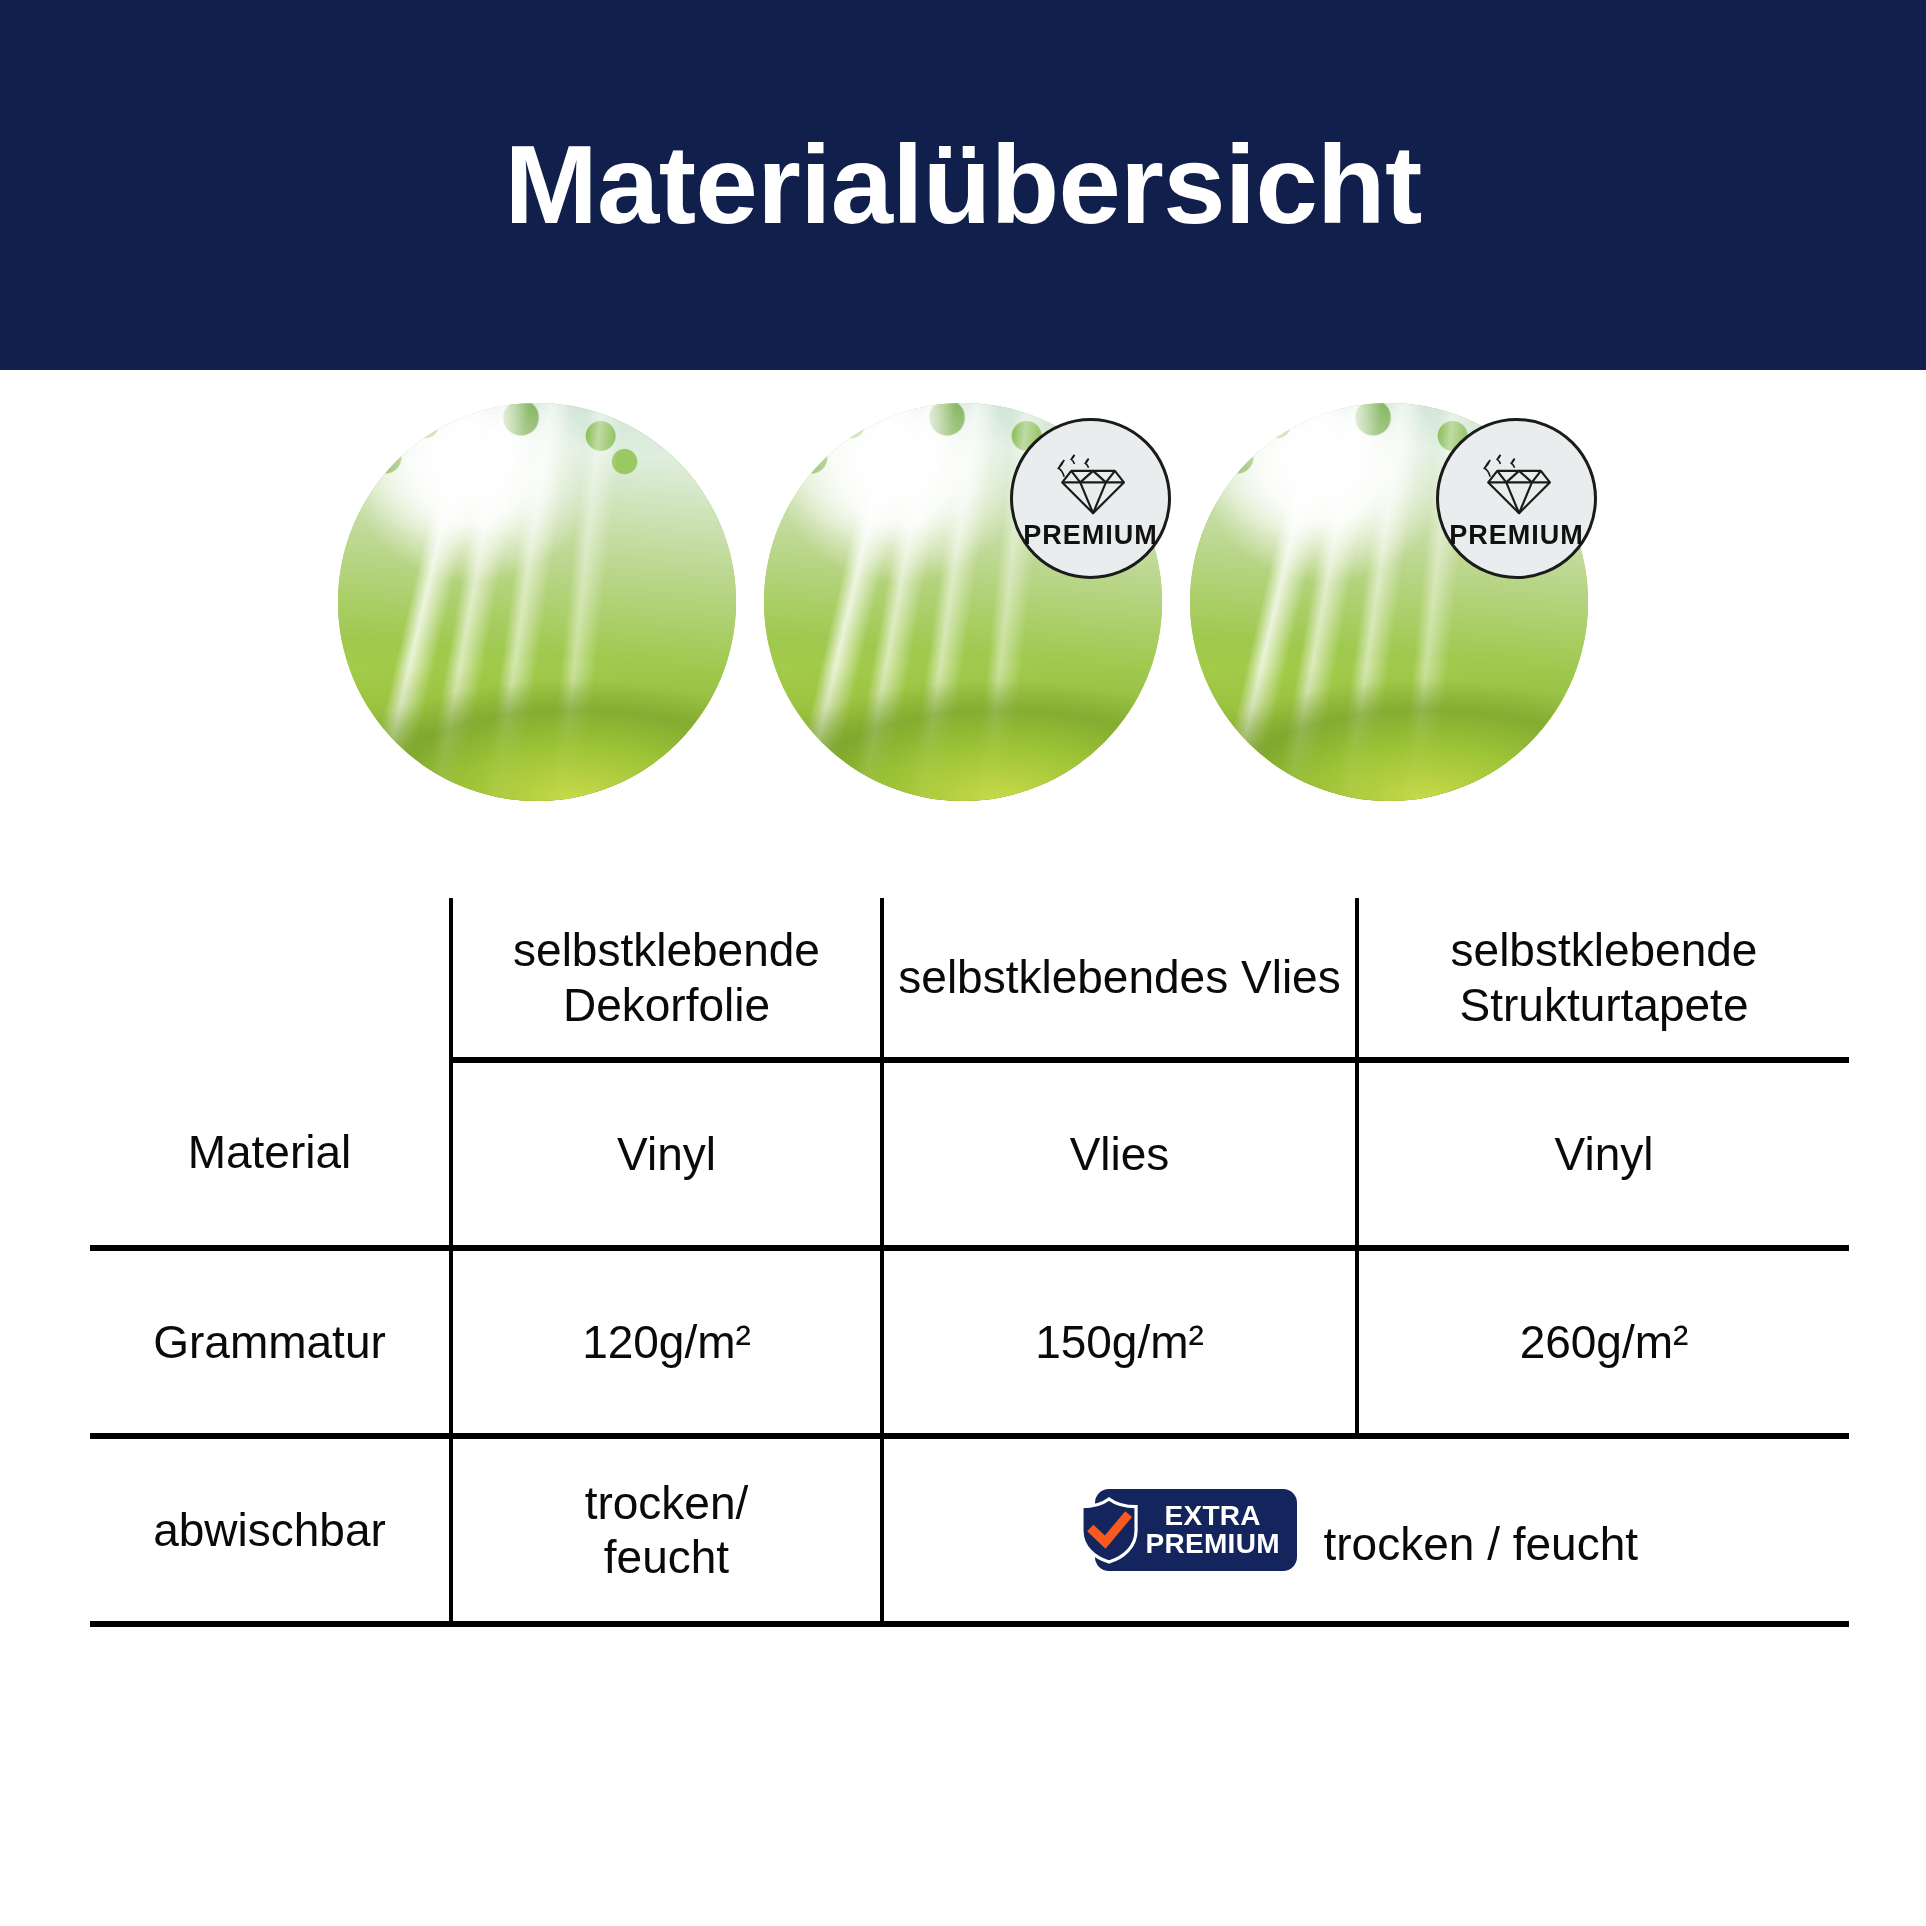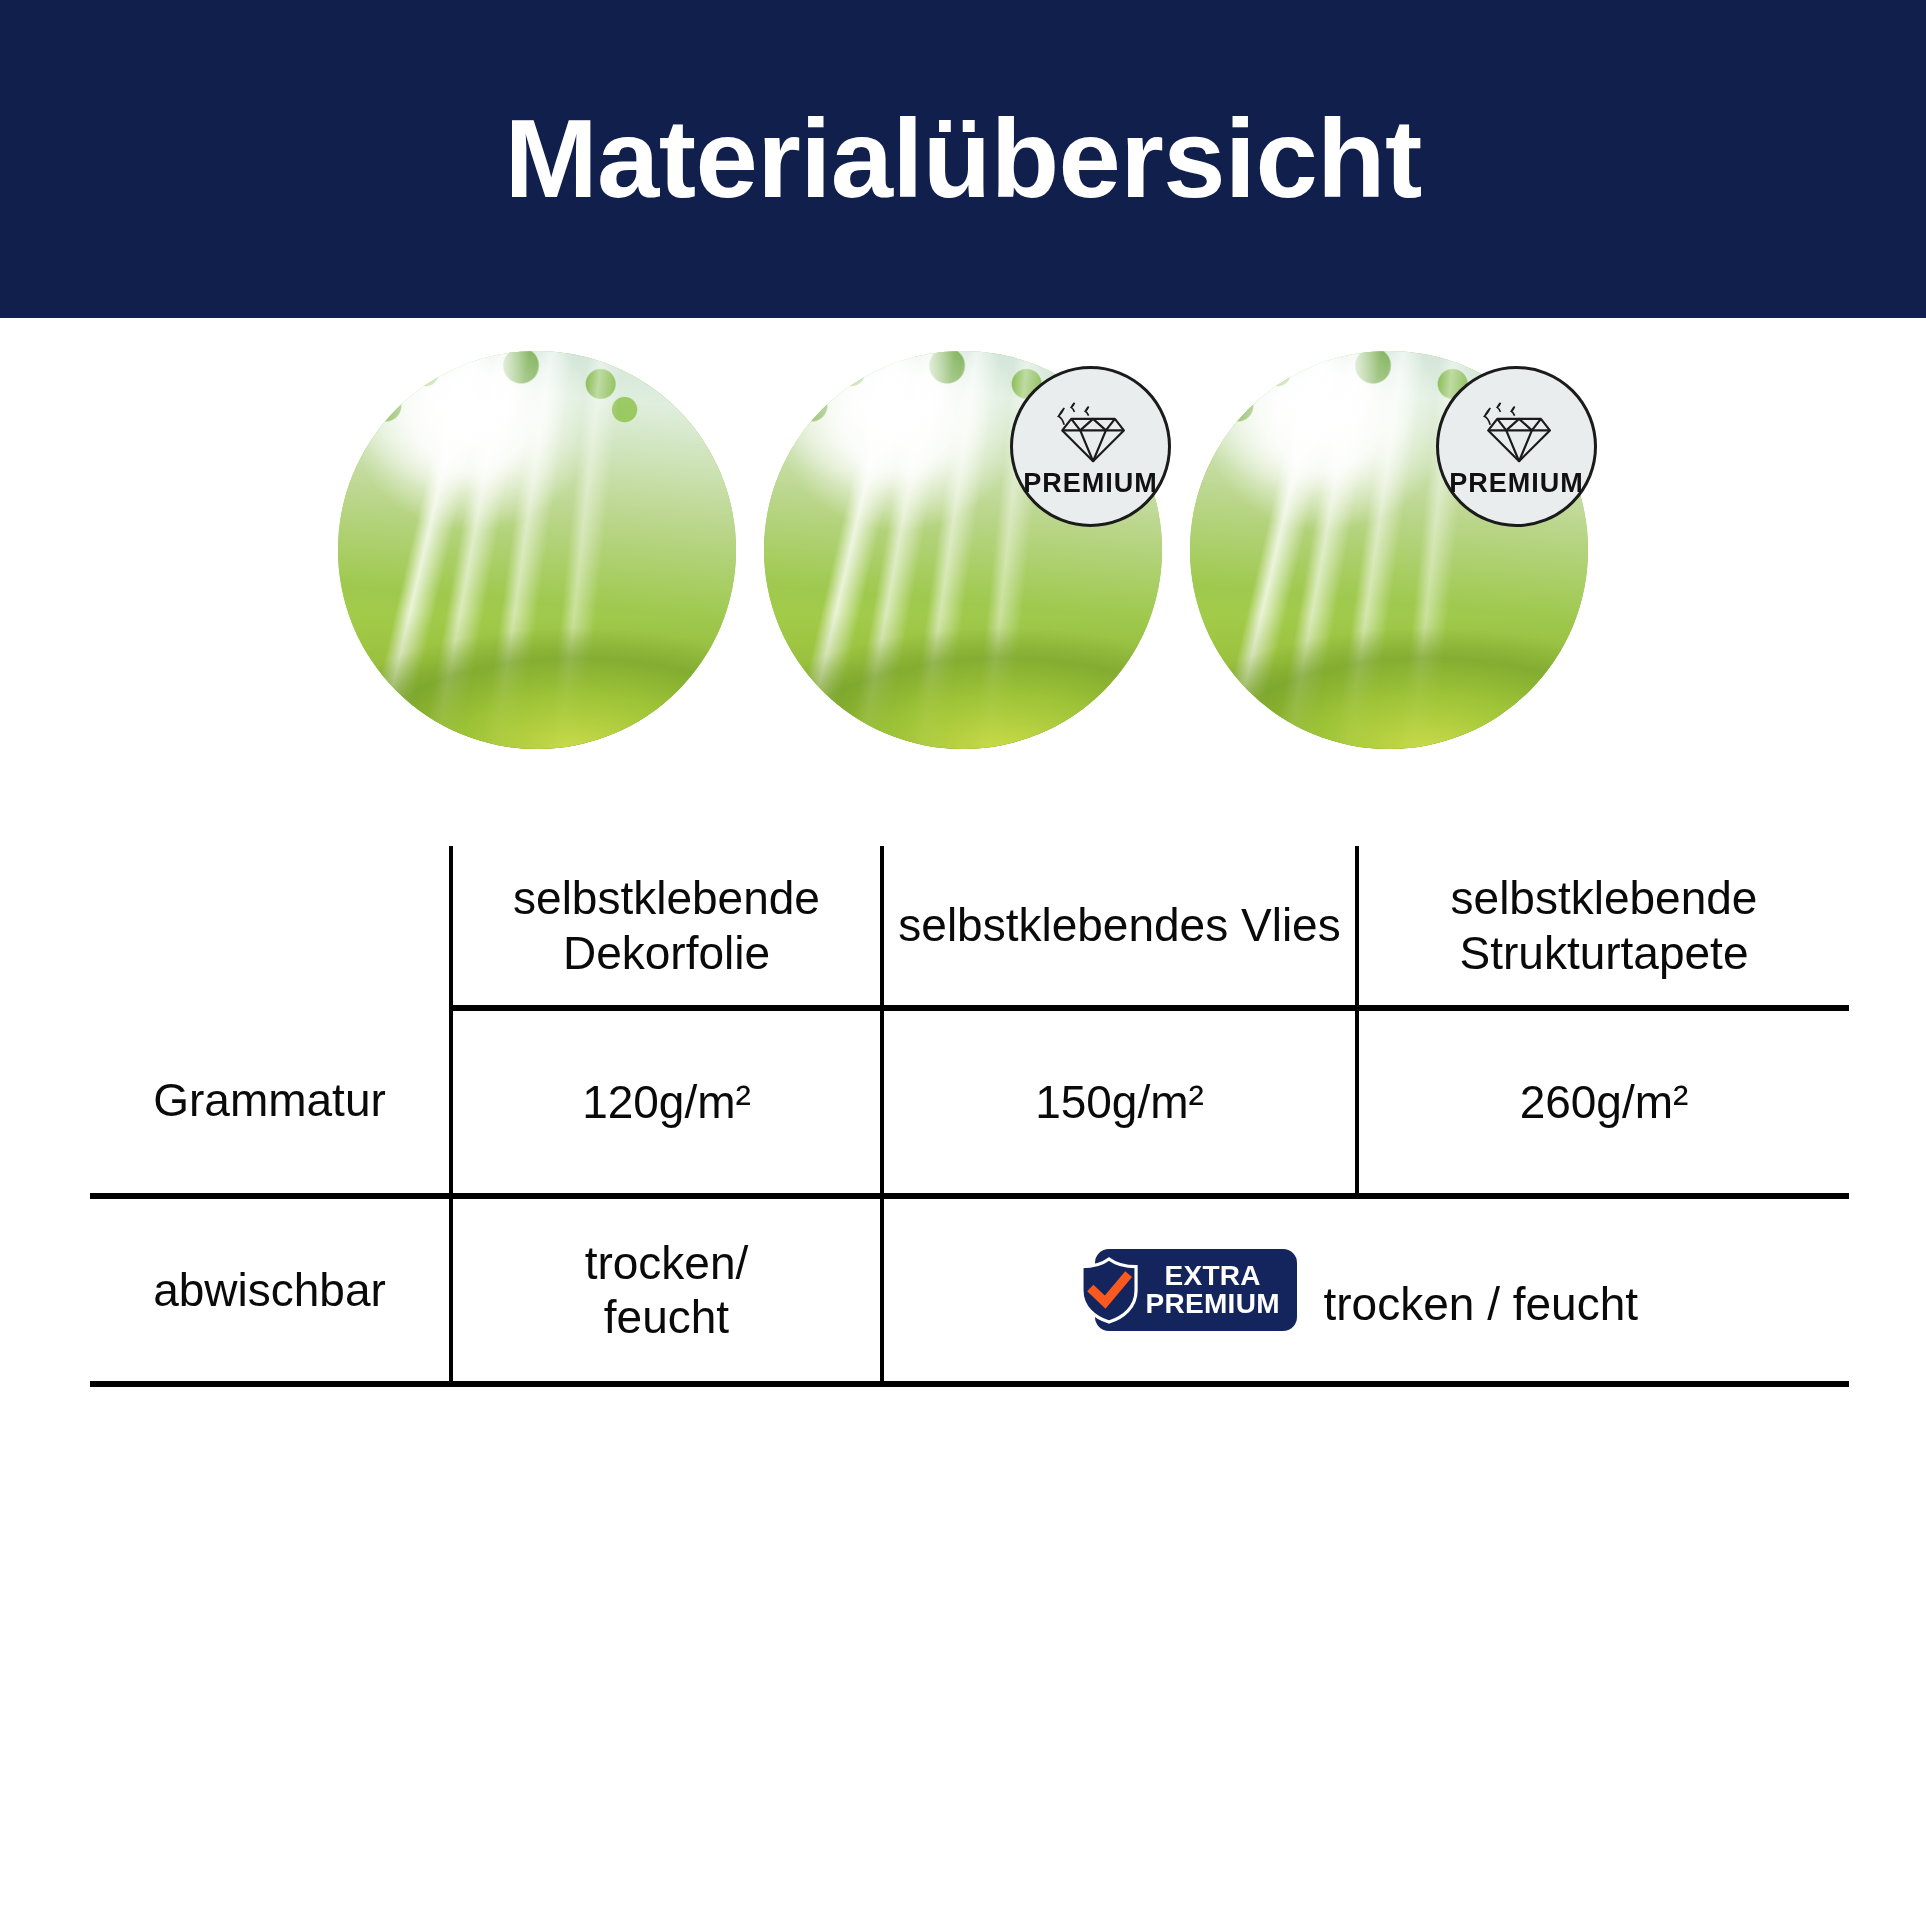--- a/index.html
+++ b/index.html
@@ -6,21 +6,21 @@
   html, body {
     width: 1926px; height: 1926px;
     background: #ffffff;
     font-family: "Liberation Sans", sans-serif;
     overflow: hidden;
   }
 
   
   .banner {
     width: 1926px;
-    height: 318px;
+    height: 370px;
     background: #101f4b;
     display: flex;
     align-items: center;
     justify-content: center;
   }
   .banner-title {
     color: #ffffff;
     font-size: 112px;
     font-weight: 700;
     letter-spacing: -0.6px;
@@ -312,20 +312,26 @@
     <thead>
       <tr>
         <th class="corner"></th>
         <th class="hdr">selbstklebende Dekorfolie</th>
         <th class="hdr">selbstklebendes Vlies</th>
         <th class="hdr">selbstklebende Strukturtapete</th>
       </tr>
     </thead>
     <tbody>
 
+      <tr>
+        <td class="rowlabel">Material</td>
+        <td>Vinyl</td>
+        <td>Vlies</td>
+        <td>Vinyl</td>
+      </tr>
 
       <tr>
         <td class="rowlabel">Grammatur</td>
         <td>120g/m²</td>
         <td>150g/m²</td>
         <td>260g/m²</td>
       </tr>
 
 
       <tr>

